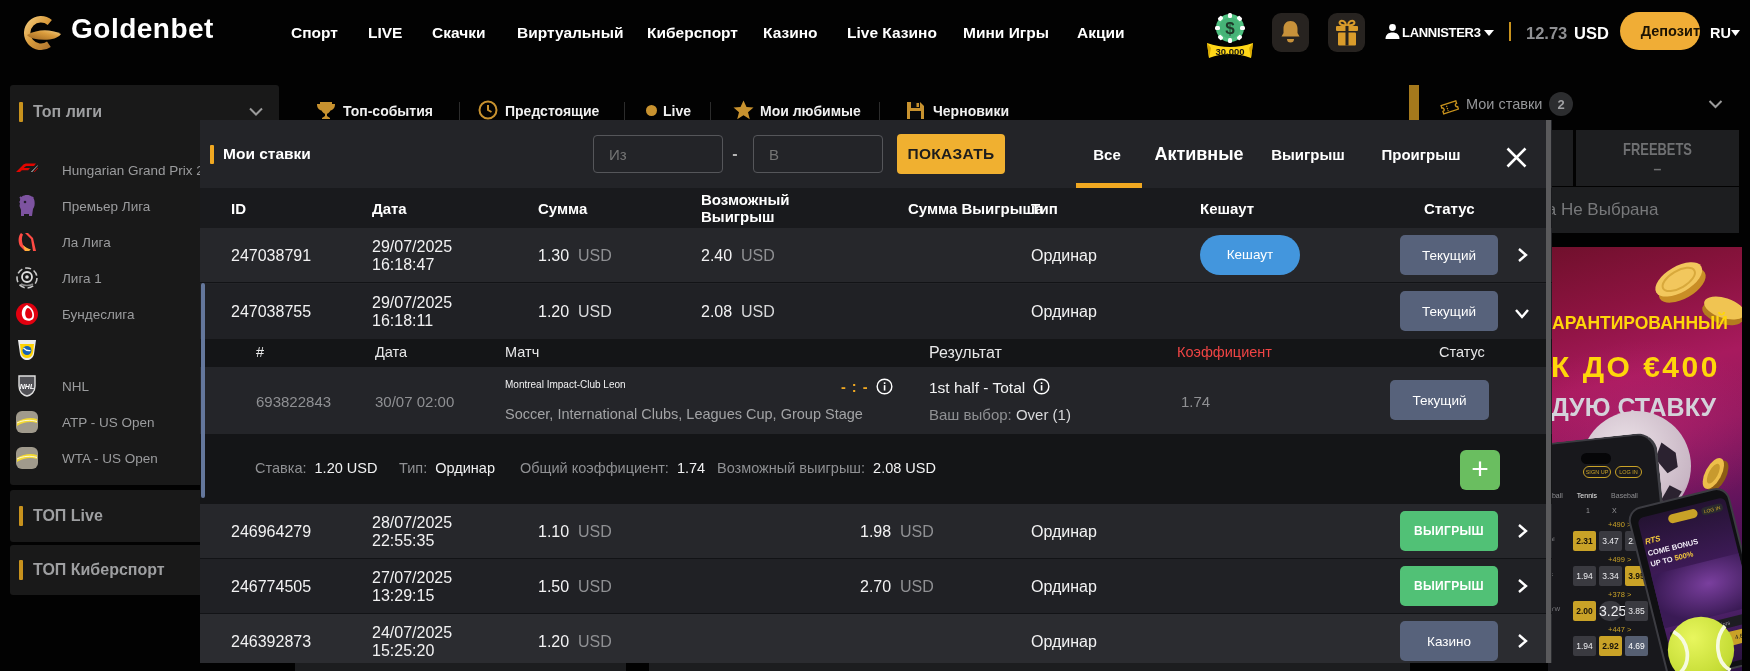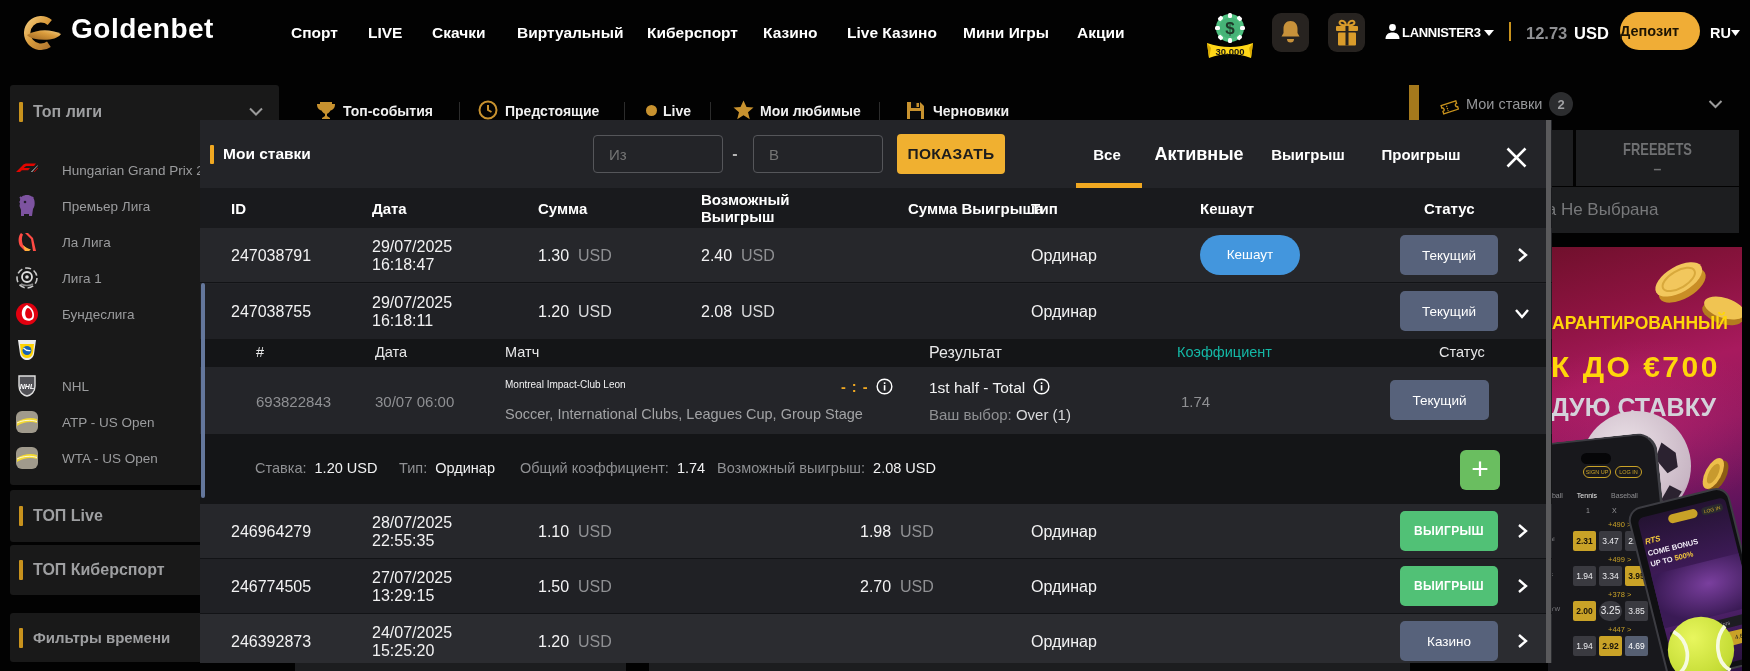--- a/index.html
+++ b/index.html
@@ -11,21 +11,21 @@
 
 #nav { position:absolute; left:0; top:0; width:1750px; height:62px; background:#020202; }
 .navitem { position:absolute; top:0; height:66px; line-height:66px; color:#fff;
   font-size:15.5px; font-weight:bold; }
 .logotext { position:absolute; left:71px; top:13px; color:#fff; font-size:28px;
   font-weight:bold; letter-spacing:0.5px; }
 .iconbtn { position:absolute; top:13px; width:37px; height:39px; background:#272320;
   border-radius:9px; }
 #depbtn { position:absolute; left:1620px; top:12px; width:80px; height:38px;
   background:#f0ad36; border-radius:19px; color:#1d1403; font-size:14.5px;
-  font-weight:bold; text-align:left; line-height:38px; }
+  font-weight:bold; text-align:right; line-height:38px; }
 
 
 .panel { position:absolute; left:10px; width:269px; background:#191919; border-radius:3px; }
 .phead { position:relative; height:54px; }
 .goldbar { position:absolute; left:9px; top:50%; margin-top:-10px; width:4px; height:20px;
   background:#c8921d; border-radius:1px; }
 .ptitle { position:absolute; left:23px; top:0; height:100%; display:flex; align-items:center;
   color:#9e9fa1; font-size:16px; font-weight:bold; }
 .lrow { position:absolute; left:0; width:100%; height:36px; }
 .lico { position:absolute; left:5px; top:50%; transform:translateY(-50%); width:24px; height:24px; }
@@ -225,26 +225,20 @@
         <div class="goldbar"></div>
         <div class="ptitle">ТОП Live</div>
       </div>
 </div>
 <div class="panel" style="top:545px;height:50px">
   <div class="phead" style="height:50px">
         <div class="goldbar"></div>
         <div class="ptitle">ТОП Киберспорт</div>
       </div>
 </div>
-<div class="panel" style="top:613px;height:49px">
-  <div class="phead" style="height:49px">
-        <div class="goldbar"></div>
-        <div class="ptitle" style="font-size:15px">Фильтры времени</div>
-      </div>
-</div>
 
 <div id="maintabs">
   <svg class="abs" style="left:316px;top:101px" width="20" height="19" viewBox="0 0 20 19">
     <path d="M4 1 L16 1 L16 3 L19 3 C19 7 17 9 14.5 9.5 C13.5 11.5 12 12.5 11 12.8 L11 15 L14 17 L14 18 L6 18 L6 17 L9 15 L9 12.8 C8 12.5 6.5 11.5 5.5 9.5 C3 9 1 7 1 3 L4 3 Z" fill="#c8922f"></path>
   </svg>
   <div class="mtab" style="left:343px">Топ-события</div>
   <div class="mdiv" style="left:459px"></div>
   <svg class="abs" style="left:478px;top:100px" width="20" height="20" viewBox="0 0 20 20">
     <circle cx="10" cy="10" r="8.5" fill="none" stroke="#c8922f" stroke-width="2"></circle>
     <path d="M10 5 L10 10 L13.5 12" fill="none" stroke="#c8922f" stroke-width="2"></path>
@@ -303,21 +297,21 @@
         <ellipse cx="32" cy="37" rx="26" ry="13" fill="#f2c75d"></ellipse>
         <ellipse cx="32" cy="37" rx="18" ry="8.5" fill="none" stroke="#d8a93c" stroke-width="2"></ellipse>
       </g>
       <g transform="rotate(18 72 74)">
         <ellipse cx="74" cy="72" rx="21" ry="10" fill="#b47c1e"></ellipse>
         <ellipse cx="74" cy="66" rx="21" ry="10" fill="#f0c452"></ellipse>
       </g>
     </svg>
 
     <div class="abs" style="left:4px;top:66px;color:#ffd60a;font-size:17.5px;font-weight:bold;white-space:nowrap">АРАНТИРОВАННЫЙ</div>
-    <div class="abs" style="left:3px;top:103px;color:#ffd60a;font-size:30px;font-weight:bold;letter-spacing:2.5px;white-space:nowrap">К ДО €700</div>
+    <div class="abs" style="left:3px;top:103px;color:#ffd60a;font-size:30px;font-weight:bold;letter-spacing:2.5px;white-space:nowrap">К ДО €400</div>
     <div class="abs" style="left:3px;top:146px;color:#d4d2da;font-size:25px;font-weight:bold;white-space:nowrap">ДУЮ СТАВКУ</div>
 
     <svg class="abs" style="left:32px;top:163px" width="112" height="112" viewBox="0 0 110 110">
       <defs>
             <radialGradient id="bgr" cx="0.4" cy="0.35" r="0.9">
         <stop offset="0" stop-color="#ece2e8"></stop>
               <stop offset="0.7" stop-color="#c8b6c4"></stop>
               <stop offset="1" stop-color="#8a6e84"></stop>
       </radialGradient>
           </defs>
@@ -354,21 +348,21 @@
       <div class="abs" style="left:51px;top:11px;width:23px;height:20px;background:#3a3a40;border-radius:2px;color:#ededf0;font-size:8.5px;text-align:center;line-height:20px">3.47</div>
       <div class="abs" style="left:77px;top:11px;width:23px;height:20px;background:#3a3a40;border-radius:2px;color:#ededf0;font-size:8.5px;text-align:center;line-height:20px">2.89</div>
       <div class="abs" style="left:60px;top:35px;color:#c9a227;font-size:7.5px">+499 &gt;</div>
       <div class="abs" style="left:2px;top:51px;color:#7e7e82;font-size:6px">k</div>
       <div class="abs" style="left:25px;top:46px;width:23px;height:20px;background:#3a3a40;border-radius:2px;color:#ededf0;font-size:8.5px;text-align:center;line-height:20px">1.94</div>
       <div class="abs" style="left:51px;top:46px;width:23px;height:20px;background:#3a3a40;border-radius:2px;color:#ededf0;font-size:8.5px;text-align:center;line-height:20px">3.34</div>
       <div class="abs" style="left:77px;top:46px;width:23px;height:20px;background:#c9a227;border-radius:2px;color:#17120a;font-size:8.5px;font-weight:bold;text-align:center;line-height:20px">3.95</div>
       <div class="abs" style="left:60px;top:70px;color:#c9a227;font-size:7.5px">+378 &gt;</div>
       <div class="abs" style="left:2px;top:86px;color:#7e7e82;font-size:6px">n'W</div>
       <div class="abs" style="left:25px;top:81px;width:23px;height:20px;background:#c9a227;border-radius:2px;color:#17120a;font-size:8.5px;font-weight:bold;text-align:center;line-height:20px">2.00</div>
-      <div class="abs" style="left:51px;top:81px;width:23px;height:20px;background:#3a3a40;border-radius:10px;color:#ededf0;font-size:10px;text-align:center;line-height:20px">3.25</div>
+      <div class="abs" style="left:51px;top:81px;width:23px;height:20px;background:#3a3a40;border-radius:10px;color:#ededf0;font-size:14px;text-align:center;line-height:20px">3.25</div>
       <div class="abs" style="left:77px;top:81px;width:23px;height:20px;background:#3a3a40;border-radius:2px;color:#ededf0;font-size:8.5px;text-align:center;line-height:20px">3.85</div>
       <div class="abs" style="left:60px;top:105px;color:#c9a227;font-size:7.5px">+447 &gt;</div>
       <div class="abs" style="left:25px;top:116px;width:23px;height:20px;background:#3a3a40;border-radius:2px;color:#ededf0;font-size:8.5px;text-align:center;line-height:20px">1.94</div>
       <div class="abs" style="left:51px;top:116px;width:23px;height:20px;background:#c9a227;border-radius:2px;color:#17120a;font-size:8.5px;font-weight:bold;text-align:center;line-height:20px">2.92</div>
       <div class="abs" style="left:77px;top:116px;width:23px;height:20px;background:#565f72;border-radius:2px;color:#fff;font-size:8.5px;text-align:center;line-height:20px">4.69</div>
     </div>
 
     <div class="abs" style="left:98px;top:248px;width:104px;height:180px;background:#101013;border-radius:14px;transform:rotate(-14deg);border:2px solid #3c3c42;overflow:hidden">
       <div class="abs" style="left:7px;top:9px;width:90px;height:162px;background:linear-gradient(180deg,#241332,#3c1a55 35%,#552471 60%,#2c1342);border-radius:6px">
         <div class="abs" style="left:30px;top:4px;width:30px;height:9px;background:#c9a227;border-radius:5px"></div>
@@ -455,27 +449,27 @@
     <svg class="chev" style="left:1314px;top:21px" viewBox="0 0 16 16">
           <path d="M2 5 L8 12 L14 5" fill="none" stroke="#fff" stroke-width="2.4"></path>
         </svg>
   </div>
 
   <div class="abs" style="left:0;top:219px;width:1352px;height:28px;background:#141517">
     <div class="cell" style="left:56px;top:5px;color:#e8e8e9;font-size:14.5px">#</div>
     <div class="cell" style="left:175px;top:5px;color:#e8e8e9;font-size:14.5px">Дата</div>
     <div class="cell" style="left:305px;top:5px;color:#e8e8e9;font-size:14.5px">Матч</div>
     <div class="cell" style="left:729px;top:5px;color:#e8e8e9;font-size:16px">Результат</div>
-    <div class="cell" style="left:977px;top:5px;color:#14b8a6;font-size:14.5px">Коэффициент</div>
+    <div class="cell" style="left:977px;top:5px;color:#ef4444;font-size:14.5px">Коэффициент</div>
     <div class="cell" style="left:1239px;top:5px;color:#e8e8e9;font-size:14.5px">Статус</div>
   </div>
 
   <div class="abs" style="left:0;top:247px;width:1352px;height:67px;background:#242529">
     <div class="cell gray" style="left:56px;top:26px;font-size:15px">693822843</div>
-    <div class="cell gray" style="left:175px;top:26px;font-size:15px">30/07 06:00</div>
+    <div class="cell gray" style="left:175px;top:26px;font-size:15px">30/07 02:00</div>
     <div class="cell" style="left:305px;top:12px;font-size:10px">Montreal Impact-Club Leon</div>
     <div class="cell" style="left:641px;top:12px;color:#f0a821;font-weight:bold;font-size:14.5px;letter-spacing:1px">- : -</div>
     <svg class="abs" style="left:676px;top:11px" width="17" height="17" viewBox="0 0 19 19">
       <circle cx="9.5" cy="9.5" r="8.2" fill="none" stroke="#fff" stroke-width="1.6"></circle>
       <rect x="8.7" y="8" width="1.8" height="6" fill="#fff"></rect>
           <rect x="8.7" y="4.8" width="1.8" height="1.9" fill="#fff"></rect>
     </svg>
     <div class="cell gray" style="left:305px;top:39px;color:#a2a3a5;font-size:14.5px">Soccer, International Clubs, Leagues Cup, Group Stage</div>
     <div class="cell" style="left:729px;top:12px;font-size:15.5px">1st half - Total</div>
     <svg class="abs" style="left:833px;top:11px" width="17" height="17" viewBox="0 0 19 19">

